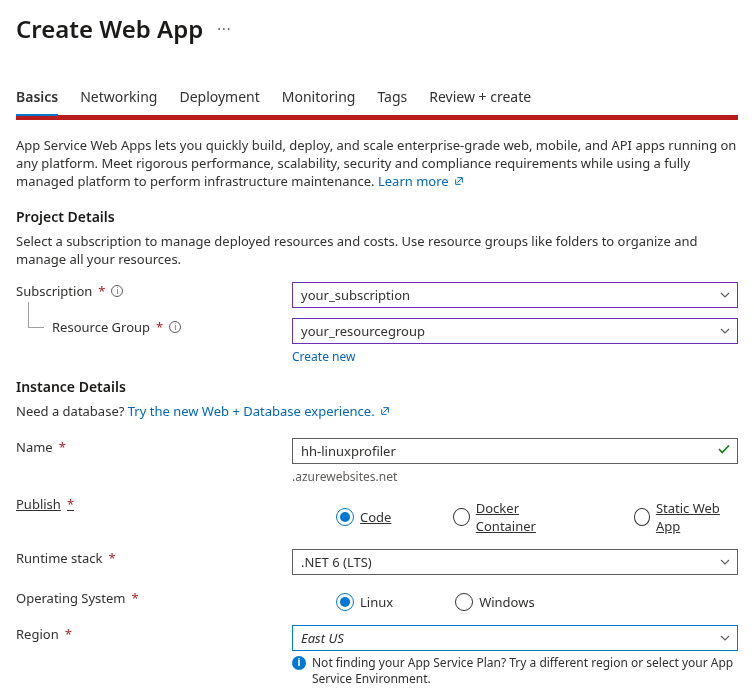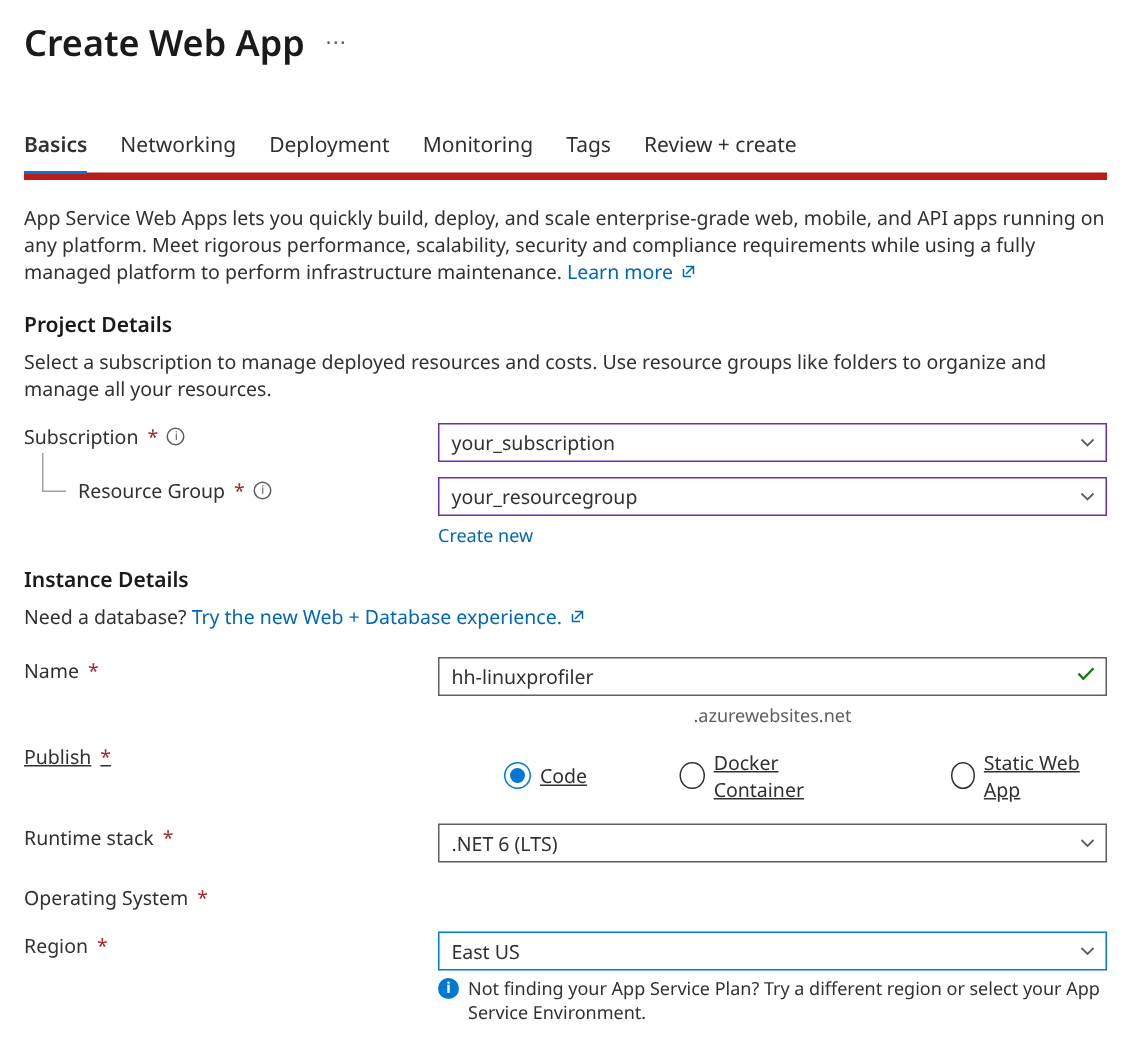--- a/index.html
+++ b/index.html
@@ -124,21 +124,21 @@
     background: #ffffff;
     display: flex;
     align-items: center;
     padding: 0 8px;
     font-size: 13px;
     color: #323130;
     position: relative;
     cursor: pointer;
   }
   .combo.purple { border-color: #6b2fb3; }
-  .combo.blue { border-color: #0078d4; }
+  .combo.blue { border-color: #0078d4; font-style: italic; }
   .combo .chev {
     position: absolute;
     right: 6px;
     top: 50%;
     transform: translateY(-50%);
   }
   .chev svg { display:block; }
   .textbox {
     cursor: text;
   }
@@ -146,21 +146,21 @@
     position: absolute;
     right: 6px;
     top: 50%;
     transform: translateY(-50%);
     color: #107c10;
   }
   .below-input {
     margin-top: 4px;
     font-size: 12px;
   }
-  .below-input.right { text-align: center; color: #605e5c; }
+  .below-input.right { text-align: left; color: #605e5c; }
   .radio-group {
     display: flex;
     gap: 18px;
     align-items: center;
     padding-top: 4px;
   }
   .radio-item {
     display: flex;
     align-items: center;
     gap: 6px;
@@ -348,20 +348,34 @@
       </span>
     </div>
   </div>
 </div>
 
 <div class="field-row" style="margin-top:14px;">
   <div class="label-col">
     <span>Operating System</span>
     <span class="req">*</span>
   </div>
+  <div class="control-col">
+    <div class="radio-group">
+      <div class="radio-item">
+        <span class="radio-circle sel">
+            <span class="radio-dot"></span>
+          </span>
+        <span>Linux</span>
+      </div>
+      <div class="radio-item">
+        <span class="radio-circle"></span>
+        <span>Windows</span>
+      </div>
+    </div>
+  </div>
 </div>
 
 <div class="field-row align-top" style="margin-top:14px;">
   <div class="label-col">
     <span>Region</span>
     <span class="req">*</span>
   </div>
   <div class="control-col">
     <div class="combo blue">
       <span>East US</span>

